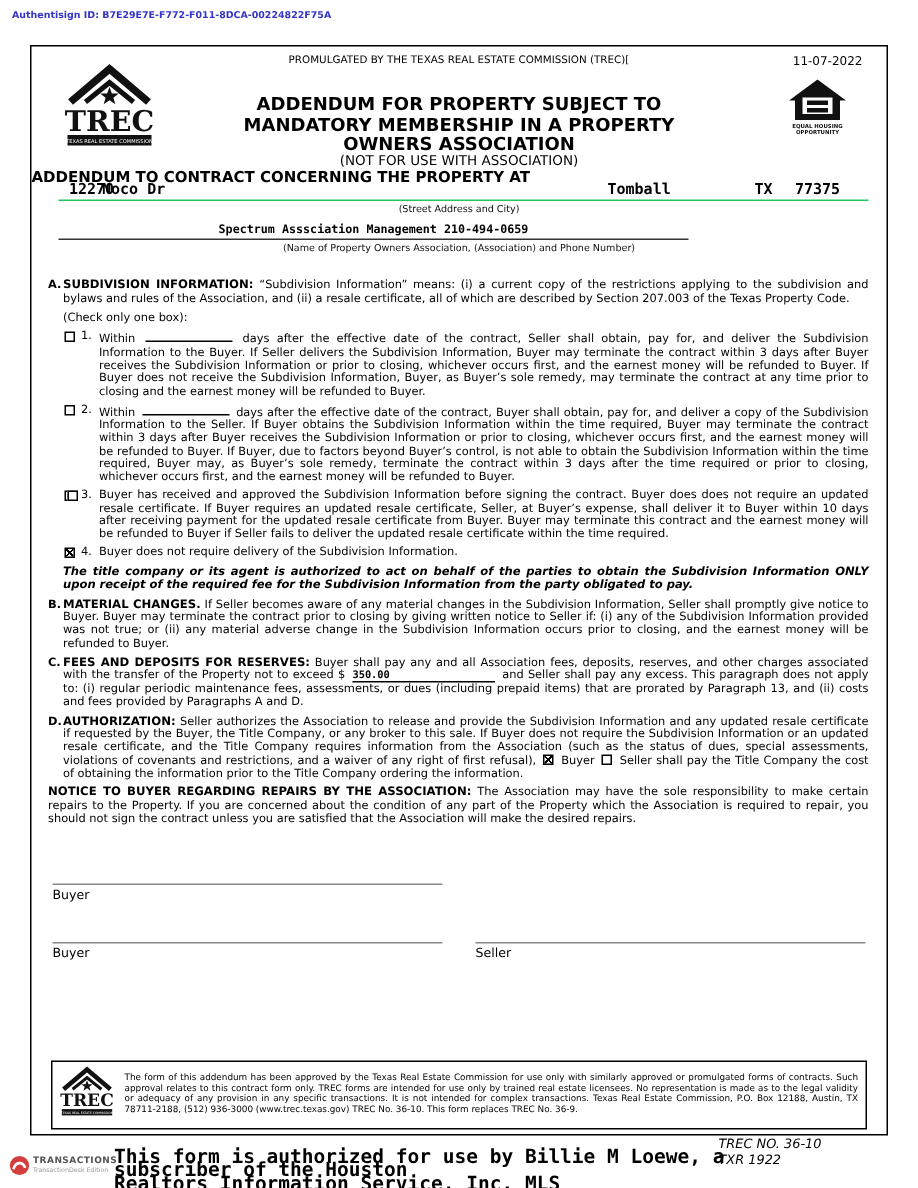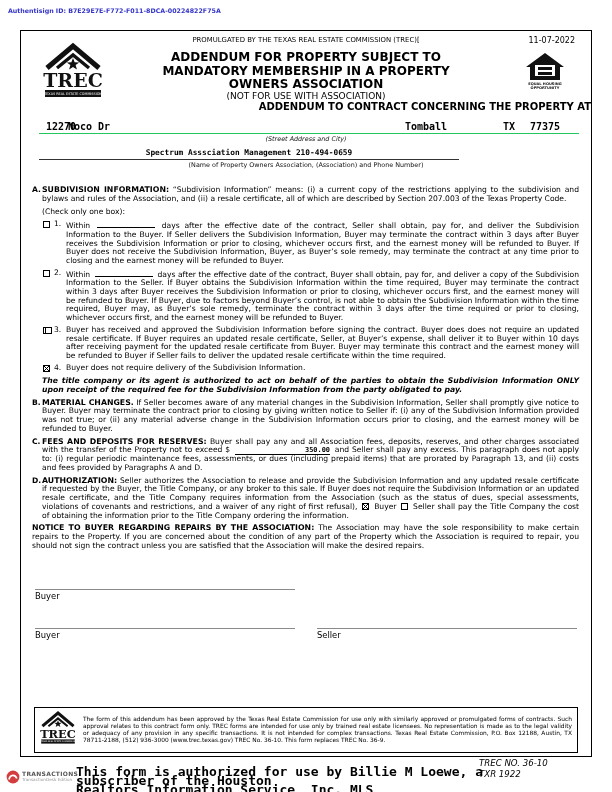--- a/index.html
+++ b/index.html
@@ -11,29 +11,29 @@
   .mainbox { position:absolute; left:20px; top:30px; width:572px; height:727px;
              border:1px solid #000; box-sizing:border-box; }
 
   
   .form-header { position:relative; height:84px; }
   .promulgated { text-align:center; font-size:6.9px; padding-top:5px; }
   .hdr-date { position:absolute; right:16px; top:5px; font-size:8px; }
   .trec-logo { position:absolute; left:22px; top:10px; }
   .eho-logo { position:absolute; right:26px; top:21px; }
   .title-line { text-align:center; font-weight:bold; font-size:12px; line-height:13.5px; }
-  .titles { margin-top:7px; }
+  .titles { margin-top:19px; }
   .subtitle { text-align:center; font-size:9px; line-height:9.5px; }
-  .subtitle2 { text-align:right; font-weight:bold; font-size:10px; line-height:11px; }
+  .subtitle2 { text-align:left; font-weight:bold; font-size:10px; line-height:11px; }
 
   
   .addr-line1 { position:relative; margin:7px 12px 0 18px; height:11px; border-bottom:1px solid #22c55e;
                 font-family:"DejaVu Sans Mono", monospace; font-weight:bold; font-size:10px; }
   .addr-line1 span { position:absolute; bottom:1px; white-space:nowrap; }
-  .addr-caption { text-align:center; font-size:6.4px; margin-top:1px; color:#111;font-style:italic; }
+  .addr-caption { text-align:center; font-size:6.4px; margin-top:1px; color:#111; }
   .assoc-line { position:relative; margin:5px 0 0 18px; width:420px; height:11px; border-bottom:1px solid #333;
                 text-align:center; font-family:"DejaVu Sans Mono", monospace; font-weight:bold; font-size:7.8px; }
   .assoc-caption { text-align:center; font-size:6.4px; margin-top:1px; color:#111; }
 
   
   .content { margin:17px 12px 0 11px; font-size:7.6px; line-height:8.7px; text-align:justify; }
   .para { position:relative; padding-left:10px; margin-top:4px; }
   .plabel { position:absolute; left:0; top:0; font-weight:bold; }
   .phead { font-weight:bold; font-size:7.8px; }
   .checknote { margin:5px 0 1px 10px; text-align:left; }
@@ -41,21 +41,21 @@
   .item > .cb { position:absolute; left:11px; top:1px; }
   .item > .inum { position:absolute; left:22px; top:0; }
   .cb { display:inline-block; width:7px; height:7px; border:1px solid #000; box-sizing:border-box;
         background-color:#fff; vertical-align:-1px; }
   .cb.inline { margin:0 2px; }
   .cb.checked { background-image:
         linear-gradient(45deg, transparent 42%, #000 42%, #000 58%, transparent 58%),
         linear-gradient(135deg, transparent 42%, #000 42%, #000 58%, transparent 58%); }
   .blank { display:inline-block; width:58px; height:7px; border-bottom:1px solid #000; margin:0 2px; }
   .fill { display:inline-block; min-width:95px; height:8px; border-bottom:1px solid #000; margin:0 2px;
-          text-align:right; font-family:"DejaVu Sans Mono", monospace; font-weight:bold; font-size:6.9px; line-height:8px; }
+          text-align:left; font-family:"DejaVu Sans Mono", monospace; font-weight:bold; font-size:6.9px; line-height:8px; }
   .bold-para { font-weight:bold; font-size:7.7px; margin-top:5px; padding-left:10px;font-style:italic; }
   .mono { font-family:"DejaVu Sans Mono", monospace; font-weight:bold; font-size:7.6px; }
 
   
   .signatures { margin:14px 14px 0 14px; }
   .sig-row { display:flex; justify-content:space-between; }
   .sig-cell { width:260px; position:relative; }
   .sig-space { height:25px; position:relative; }
   .sig-space.short { height:27px; }
   .sig-line { border-bottom:1.3px solid #8a8a8a; }

